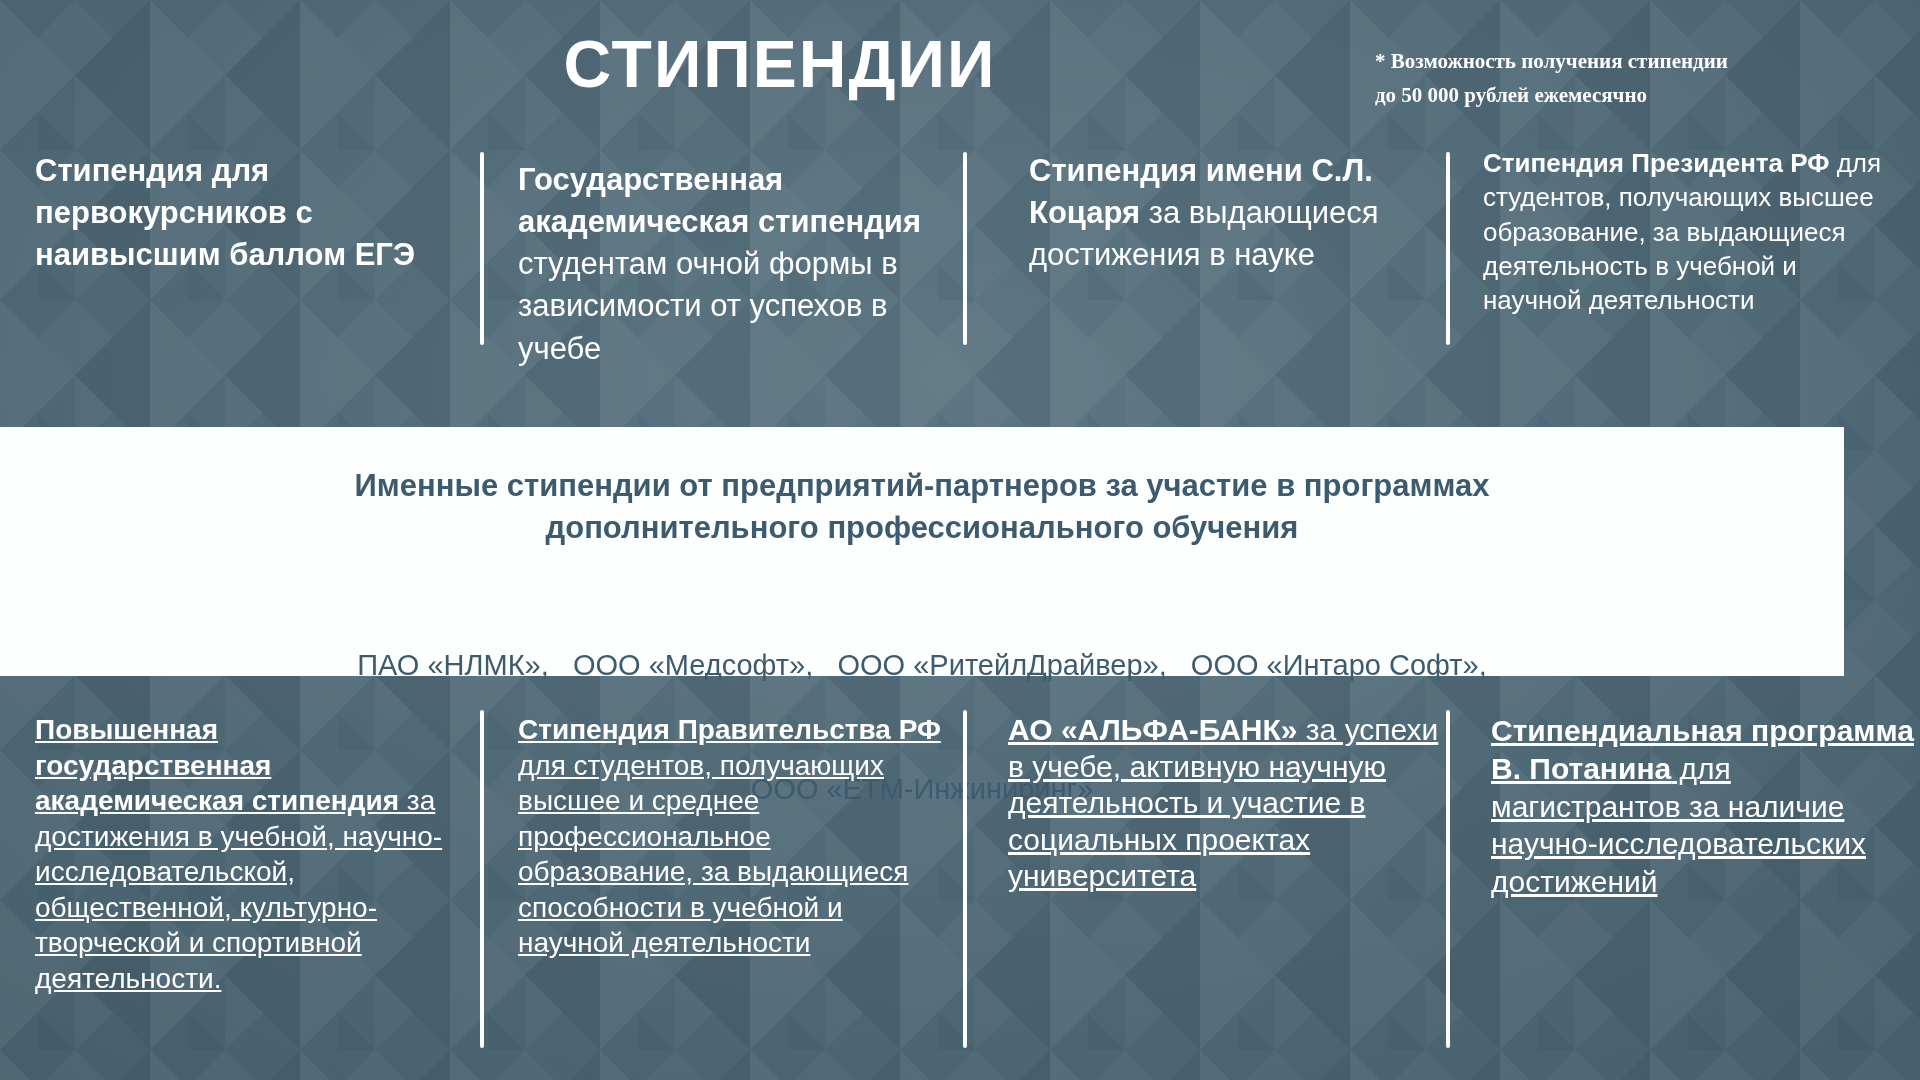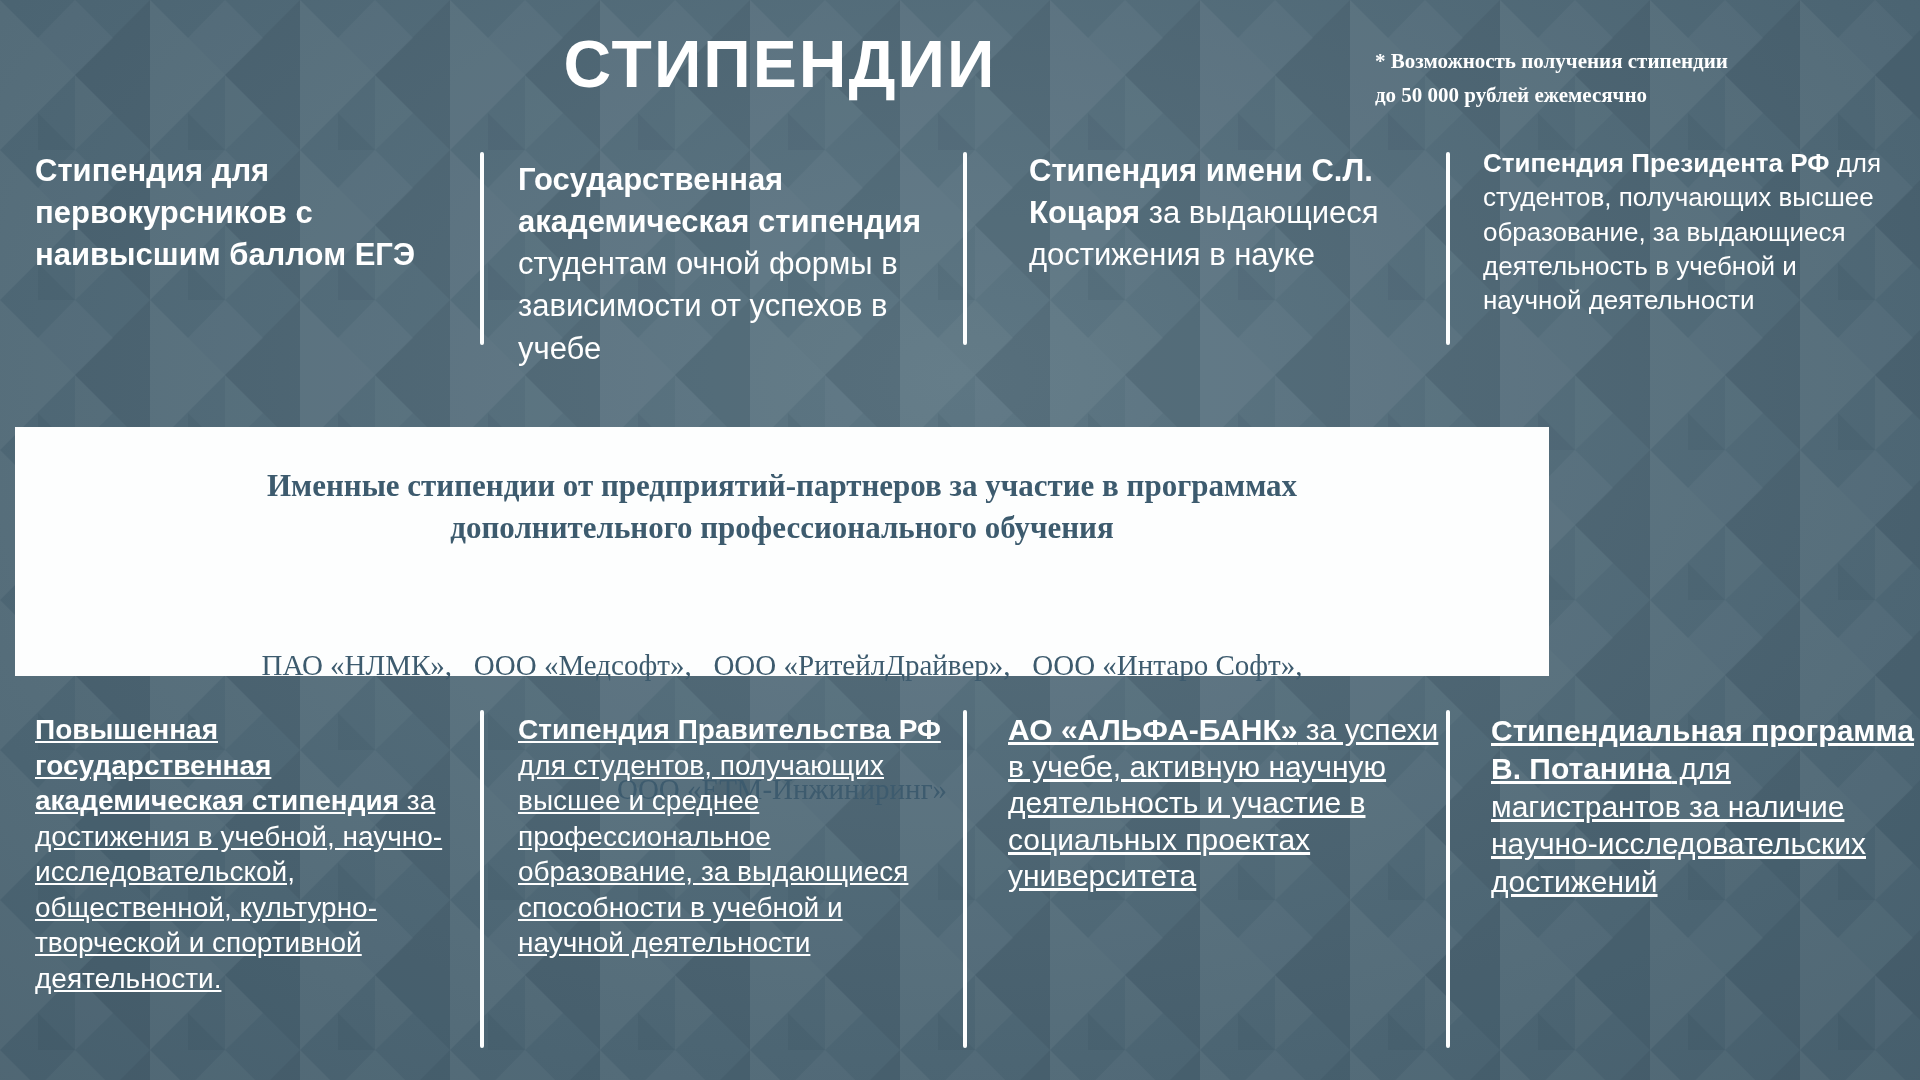--- a/index.html
+++ b/index.html
@@ -33,22 +33,22 @@
   .vt{top:152px;height:193px;}
   .vt1{left:480px;}
   .vt2{left:963px;}
   .vt3{left:1446px;}
   .vb{top:710px;height:338px;}
   .vb1{left:480px;}
   .vb2{left:963px;}
   .vb3{left:1446px;}
 
   .band{
-    position:absolute;left:15px;top:427px;width:1534px;height:249px;
-    background:#fdfefe;color:#3d5b6e;font-family:Liberation Serif, serif;
+    position:absolute;left:0;top:427px;width:1844px;height:249px;
+    background:#fdfefe;color:#3d5b6e;
   }
   .band h2{
     margin:38px auto 0;max-width:1200px;text-align:center;
     font-size:31px;font-weight:700;line-height:1.37;
   }
   .companies{margin:13px 0 0;text-align:center;font-size:29px;font-weight:400;line-height:1.42;white-space:pre-wrap;}
 
   .bcol{top:712px;font-size:28px;line-height:1.27;overflow-wrap:break-word;text-decoration:underline;}
   .bcol1{left:35px;width:424px;}
   .bcol2{left:518px;width:434px;}

